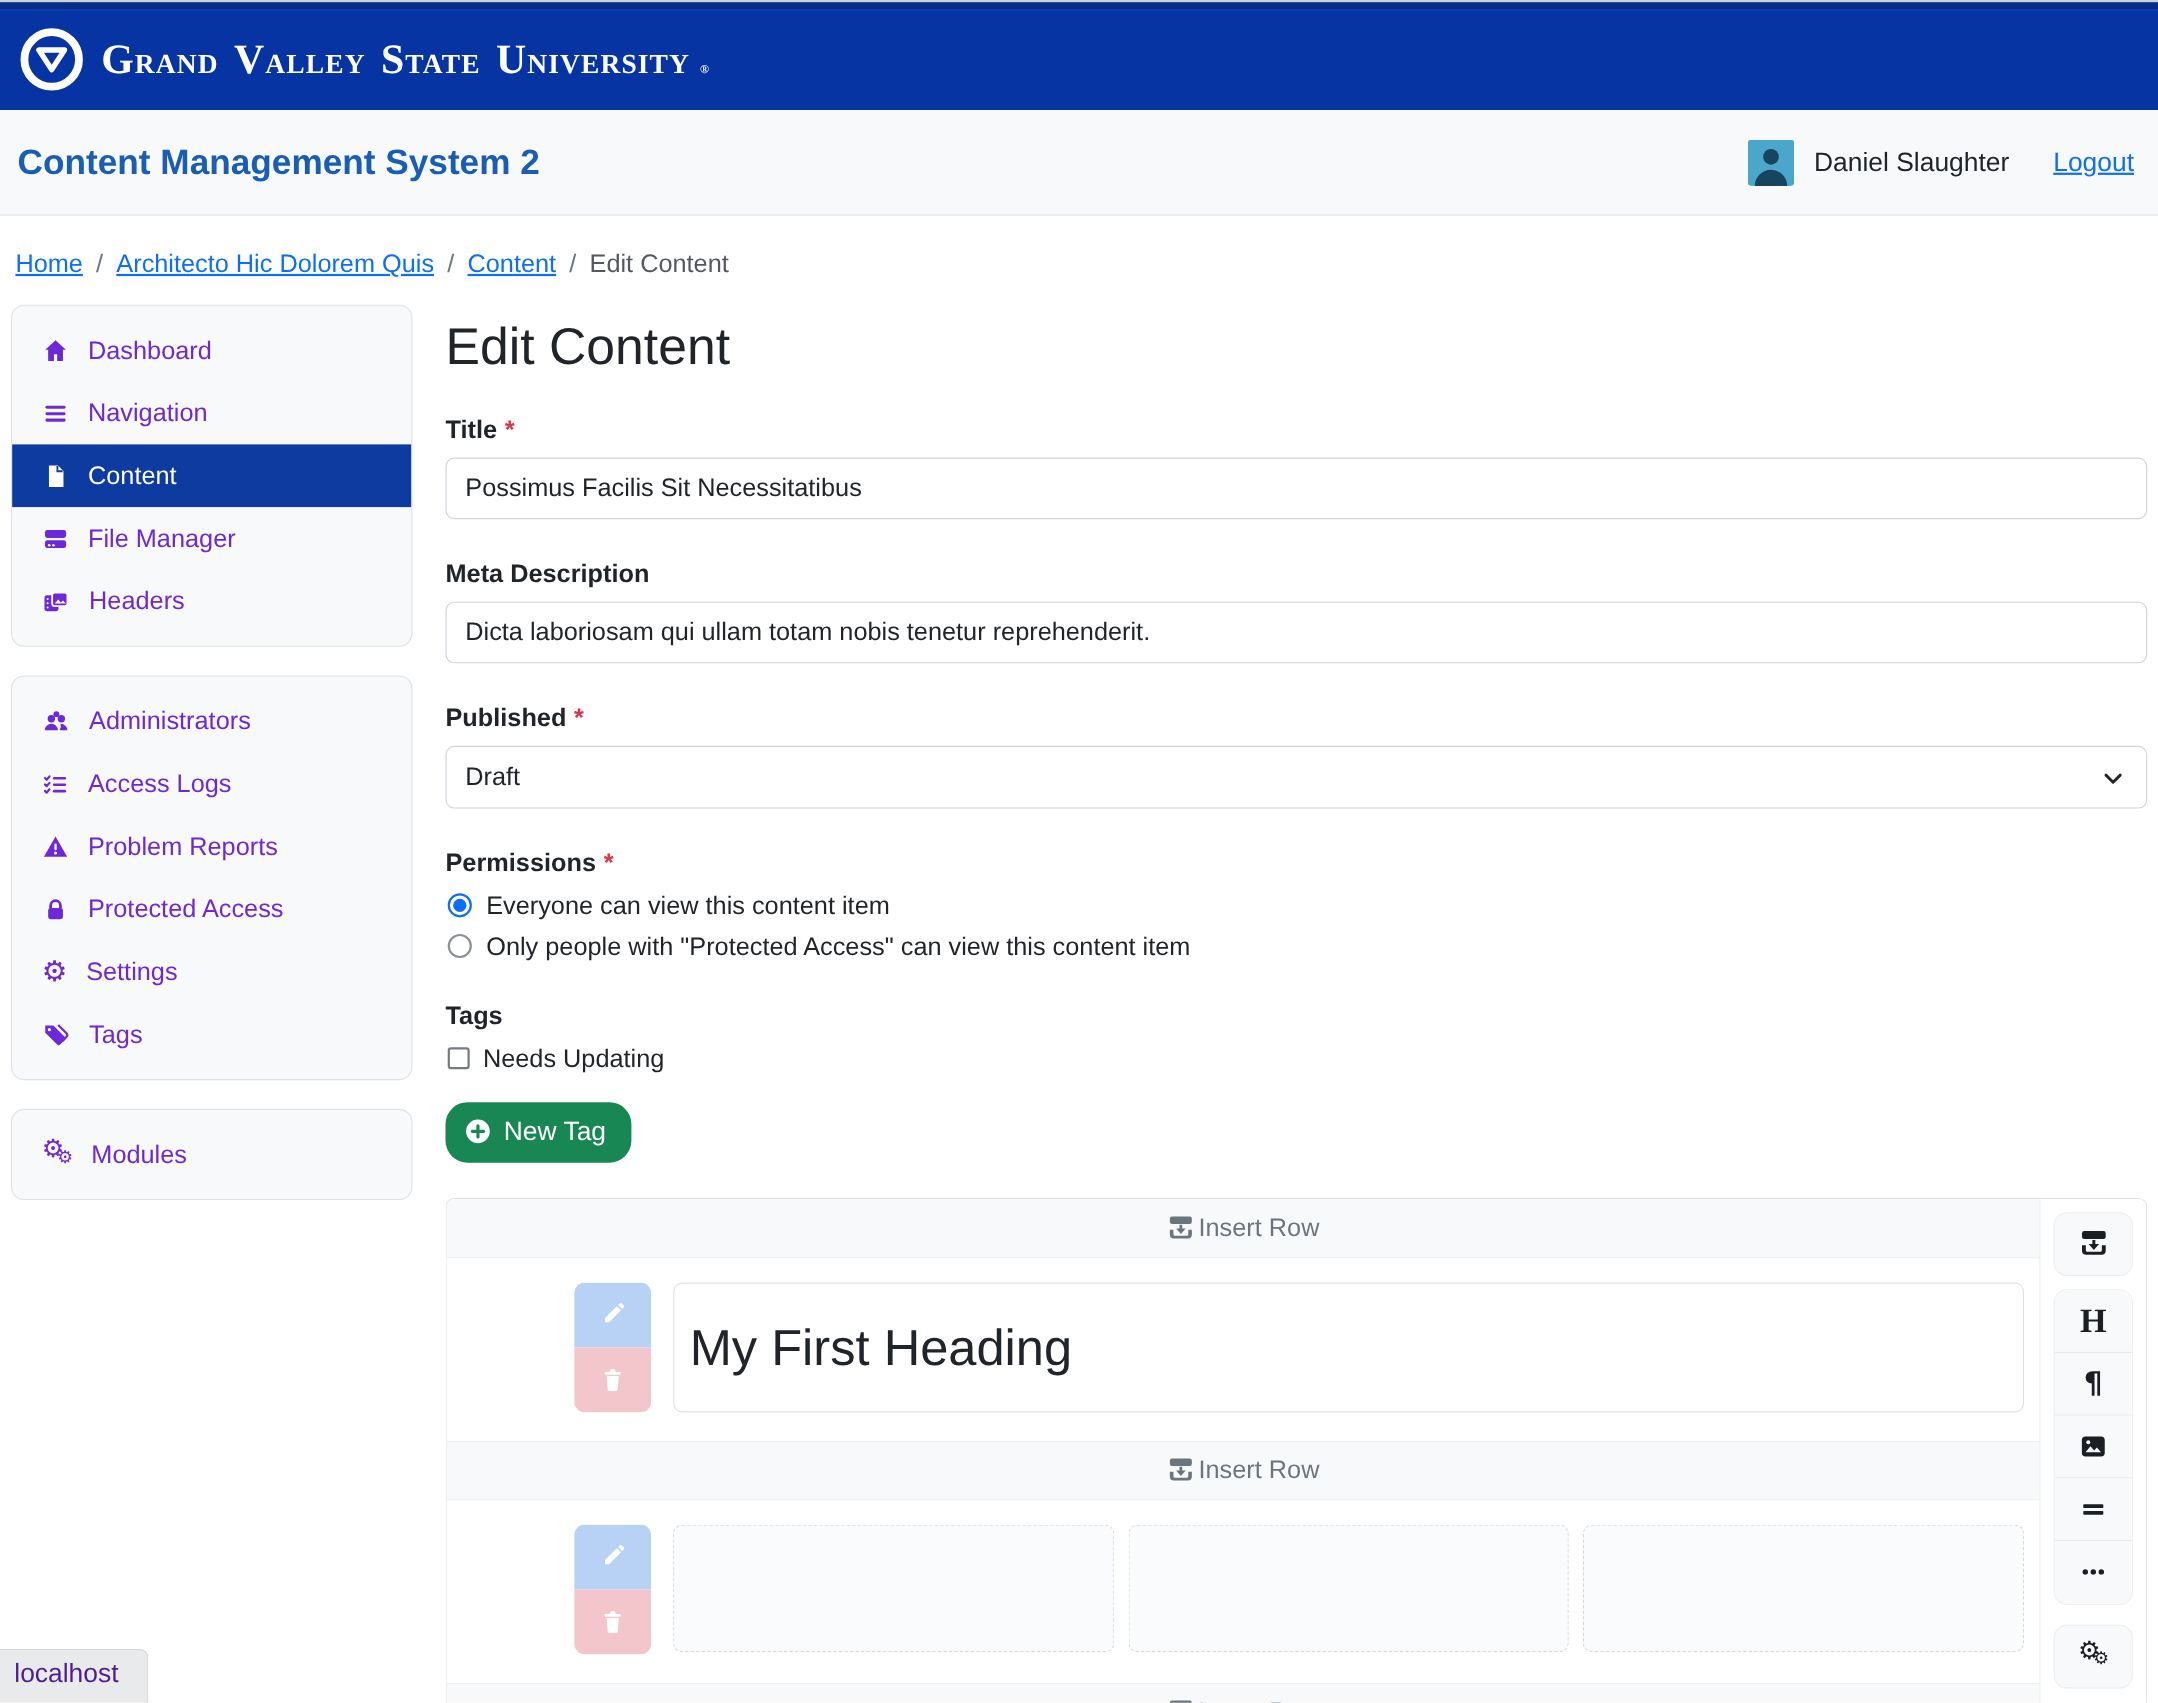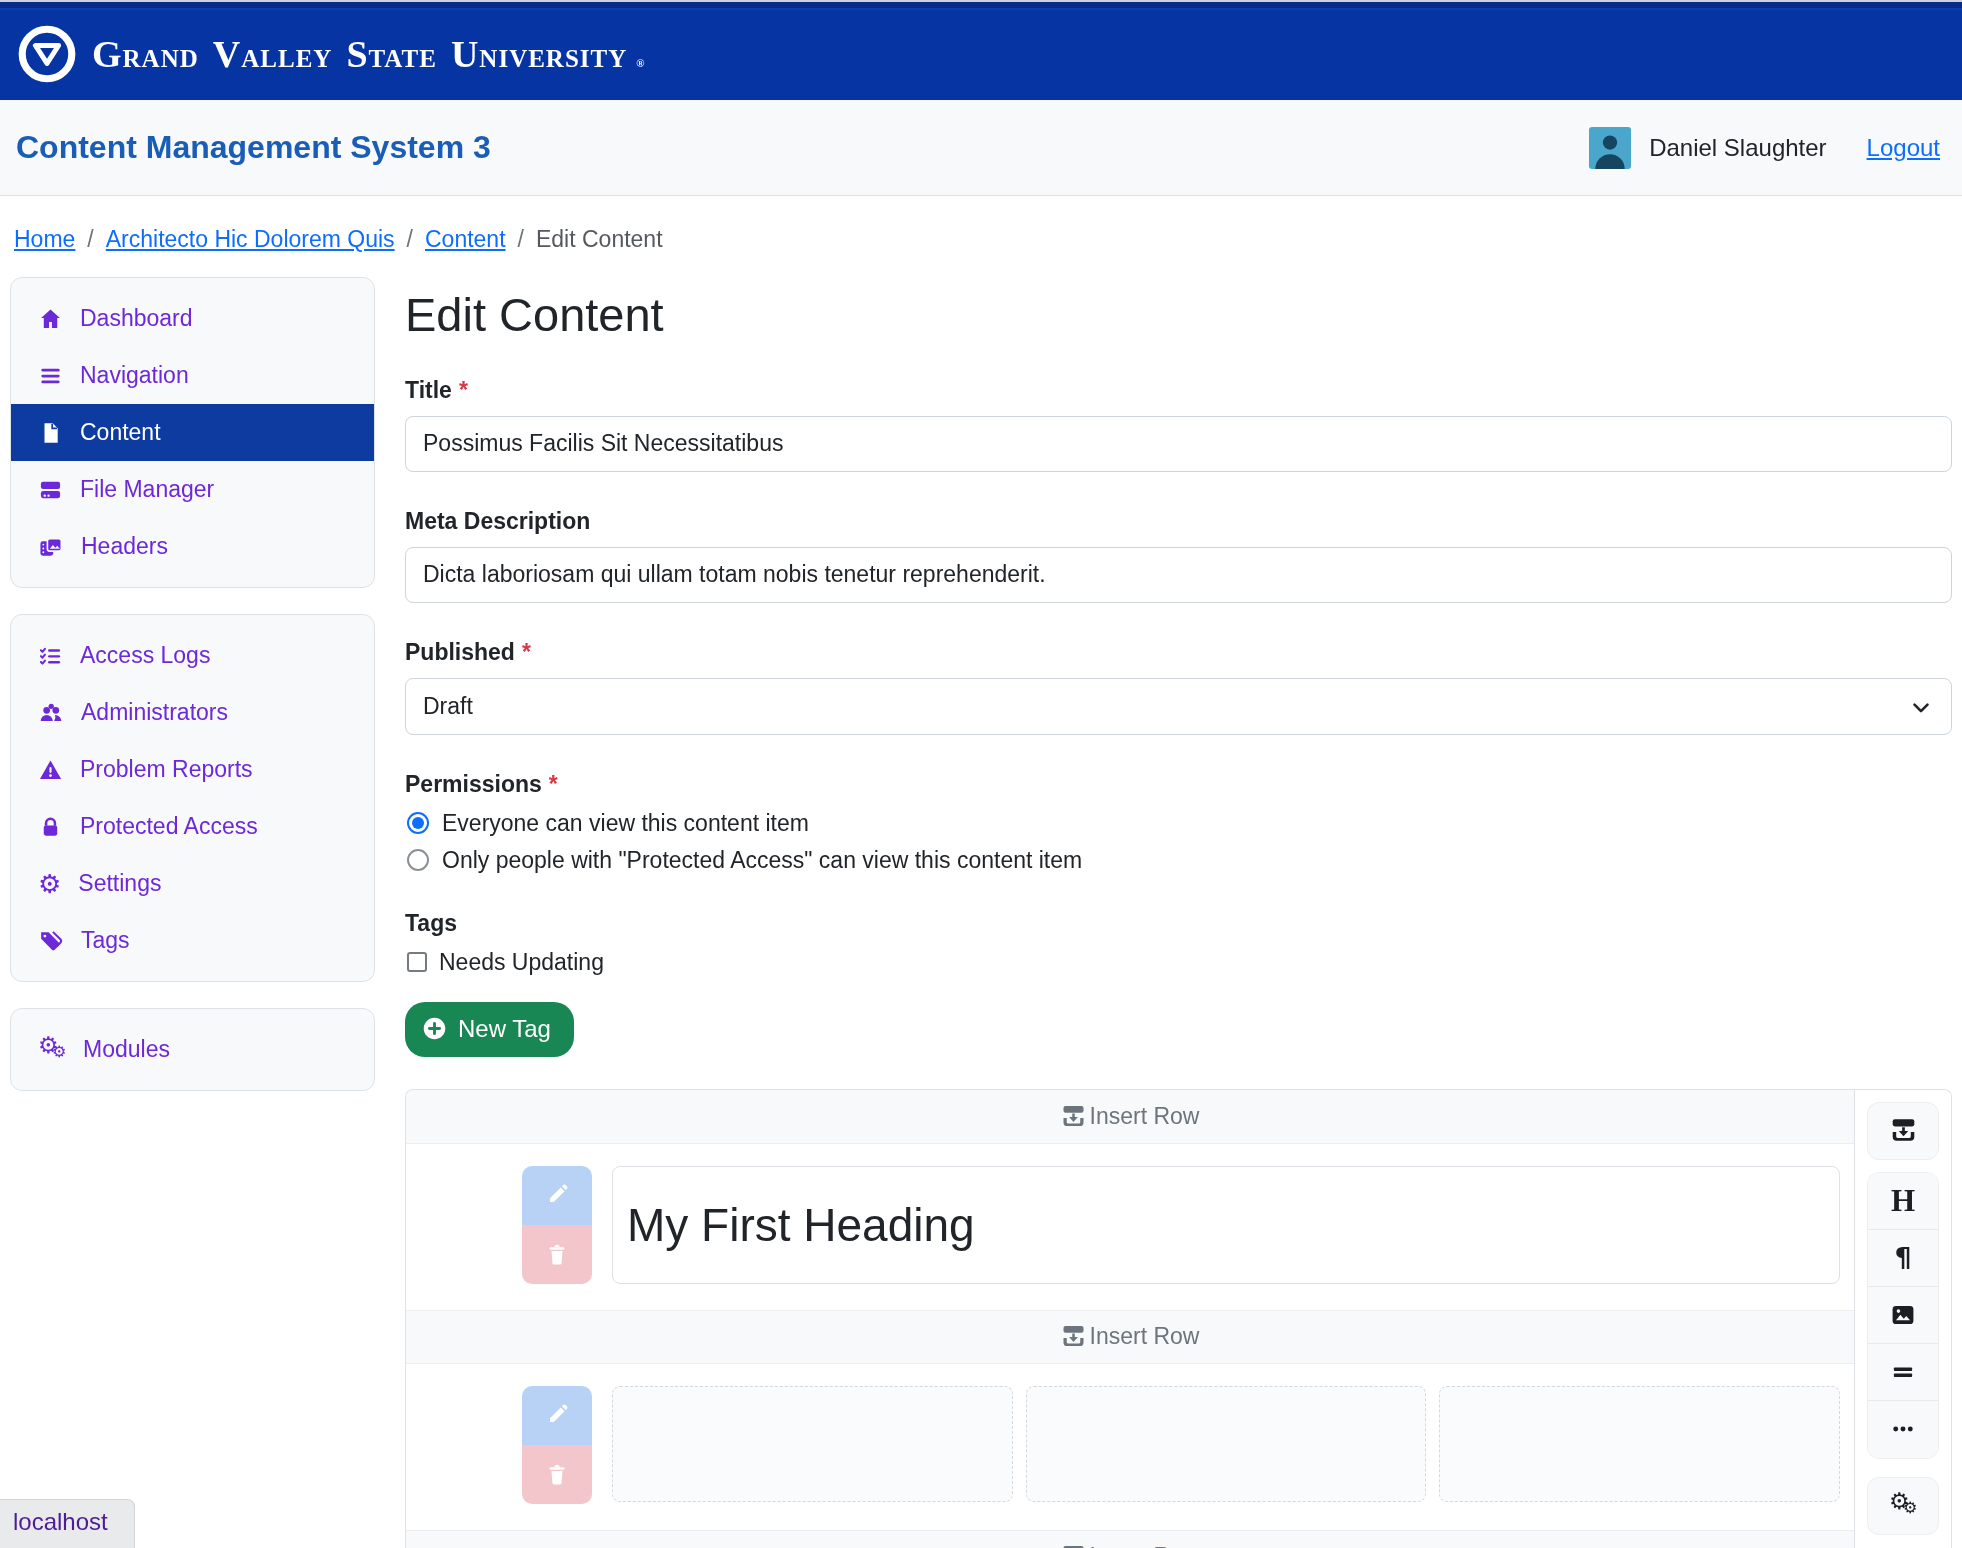--- a/index.html
+++ b/index.html
@@ -127,21 +127,21 @@
   </svg>
   <div class="wordmark">
     <span class="word">Grand</span>
     <span class="word">Valley</span>
     <span class="word">State</span>
     <span class="word">University</span><span class="reg">®</span>
   </div>
 </div>
 
 <div class="appbar">
-  <div class="app-title">Content Management System 3</div>
+  <div class="app-title">Content Management System 2</div>
   <div class="appbar-right">
     <span class="avatar">
       <svg viewBox="0 0 20 20" width="42" height="42">
         <rect width="20" height="20" fill="#4ba6cc"></rect>
         <circle cx="10" cy="7.4" r="3.4" fill="#16465f"></circle>
         <path d="M3.0 20 a7 7 0 0 1 14 0 Z" fill="#16465f"></path>
       </svg>
     </span>
     <span class="user-name">Daniel Slaughter</span>
     <a class="logout">Logout</a>
@@ -201,43 +201,43 @@
             <circle cx="3.6" cy="14.4" r=".8" fill="#f8f9fa"></circle>
             <rect x="7" y="3" width="11.6" height="10.4" rx="2" fill="currentColor" stroke="#f8f9fa" stroke-width="1.4"></rect>
             <path d="M9 11.4 l2.6-3 2 2.2 1.6-1.6 2.2 2.4 Z" fill="#f8f9fa"></path>
           </svg>
         <span>Headers</span>
       </div>
     </div>
 
     <div class="side-card">
       <div class="side-item">
+        <svg width="26" height="24" viewBox="0 0 20 20">
+            <circle cx="6.4" cy="7.8" r="2.8" fill="currentColor"></circle>
+            <path d="M1.4 16.6 a5 5 0 0 1 10 0 Z" fill="currentColor"></path>
+            <circle cx="14" cy="7.8" r="2.8" fill="currentColor"></circle>
+            <path d="M12.6 16.6 h6 a5 5 0 0 0-5.2-4.9 5.6 5.6 0 0 1-.8 4.9 Z" fill="currentColor"></path>
+            <circle cx="10.2" cy="4.4" r="2.2" fill="currentColor"></circle>
+          </svg>
+        <span>Administrators</span>
+      </div>
+      <div class="side-item">
         <svg width="25" height="24" viewBox="0 0 20 20">
             <g stroke="currentColor" stroke-width="1.7" fill="none" stroke-linecap="round" stroke-linejoin="round">
               <path d="M2 5.2 l1.3 1.3 2.1-2.5"></path>
               <path d="M2 10.1 l1.3 1.3 2.1-2.5"></path>
               <path d="M2 15 l1.3 1.3 2.1-2.5"></path>
             </g>
             <rect x="8" y="4.4" width="10" height="2" rx="1" fill="currentColor"></rect>
             <rect x="8" y="9.3" width="10" height="2" rx="1" fill="currentColor"></rect>
             <rect x="8" y="14.2" width="10" height="2" rx="1" fill="currentColor"></rect>
           </svg>
         <span>Access Logs</span>
       </div>
       <div class="side-item">
-        <svg width="26" height="24" viewBox="0 0 20 20">
-            <circle cx="6.4" cy="7.8" r="2.8" fill="currentColor"></circle>
-            <path d="M1.4 16.6 a5 5 0 0 1 10 0 Z" fill="currentColor"></path>
-            <circle cx="14" cy="7.8" r="2.8" fill="currentColor"></circle>
-            <path d="M12.6 16.6 h6 a5 5 0 0 0-5.2-4.9 5.6 5.6 0 0 1-.8 4.9 Z" fill="currentColor"></path>
-            <circle cx="10.2" cy="4.4" r="2.2" fill="currentColor"></circle>
-          </svg>
-        <span>Administrators</span>
-      </div>
-      <div class="side-item">
         <svg width="25" height="24" viewBox="0 0 20 20">
             <path d="M10 2 18.8 17.4 H1.2 Z" fill="currentColor"></path>
             <rect x="9.1" y="7.4" width="1.8" height="5" rx=".9" fill="#f8f9fa"></rect>
             <circle cx="10" cy="14.6" r="1.15" fill="#f8f9fa"></circle>
           </svg>
         <span>Problem Reports</span>
       </div>
       <div class="side-item">
         <svg width="25" height="24" viewBox="0 0 20 20">
             <path d="M6.3 9 V6.9 a3.7 3.7 0 0 1 7.4 0 V9" fill="none" stroke="currentColor" stroke-width="2.1"></path>

